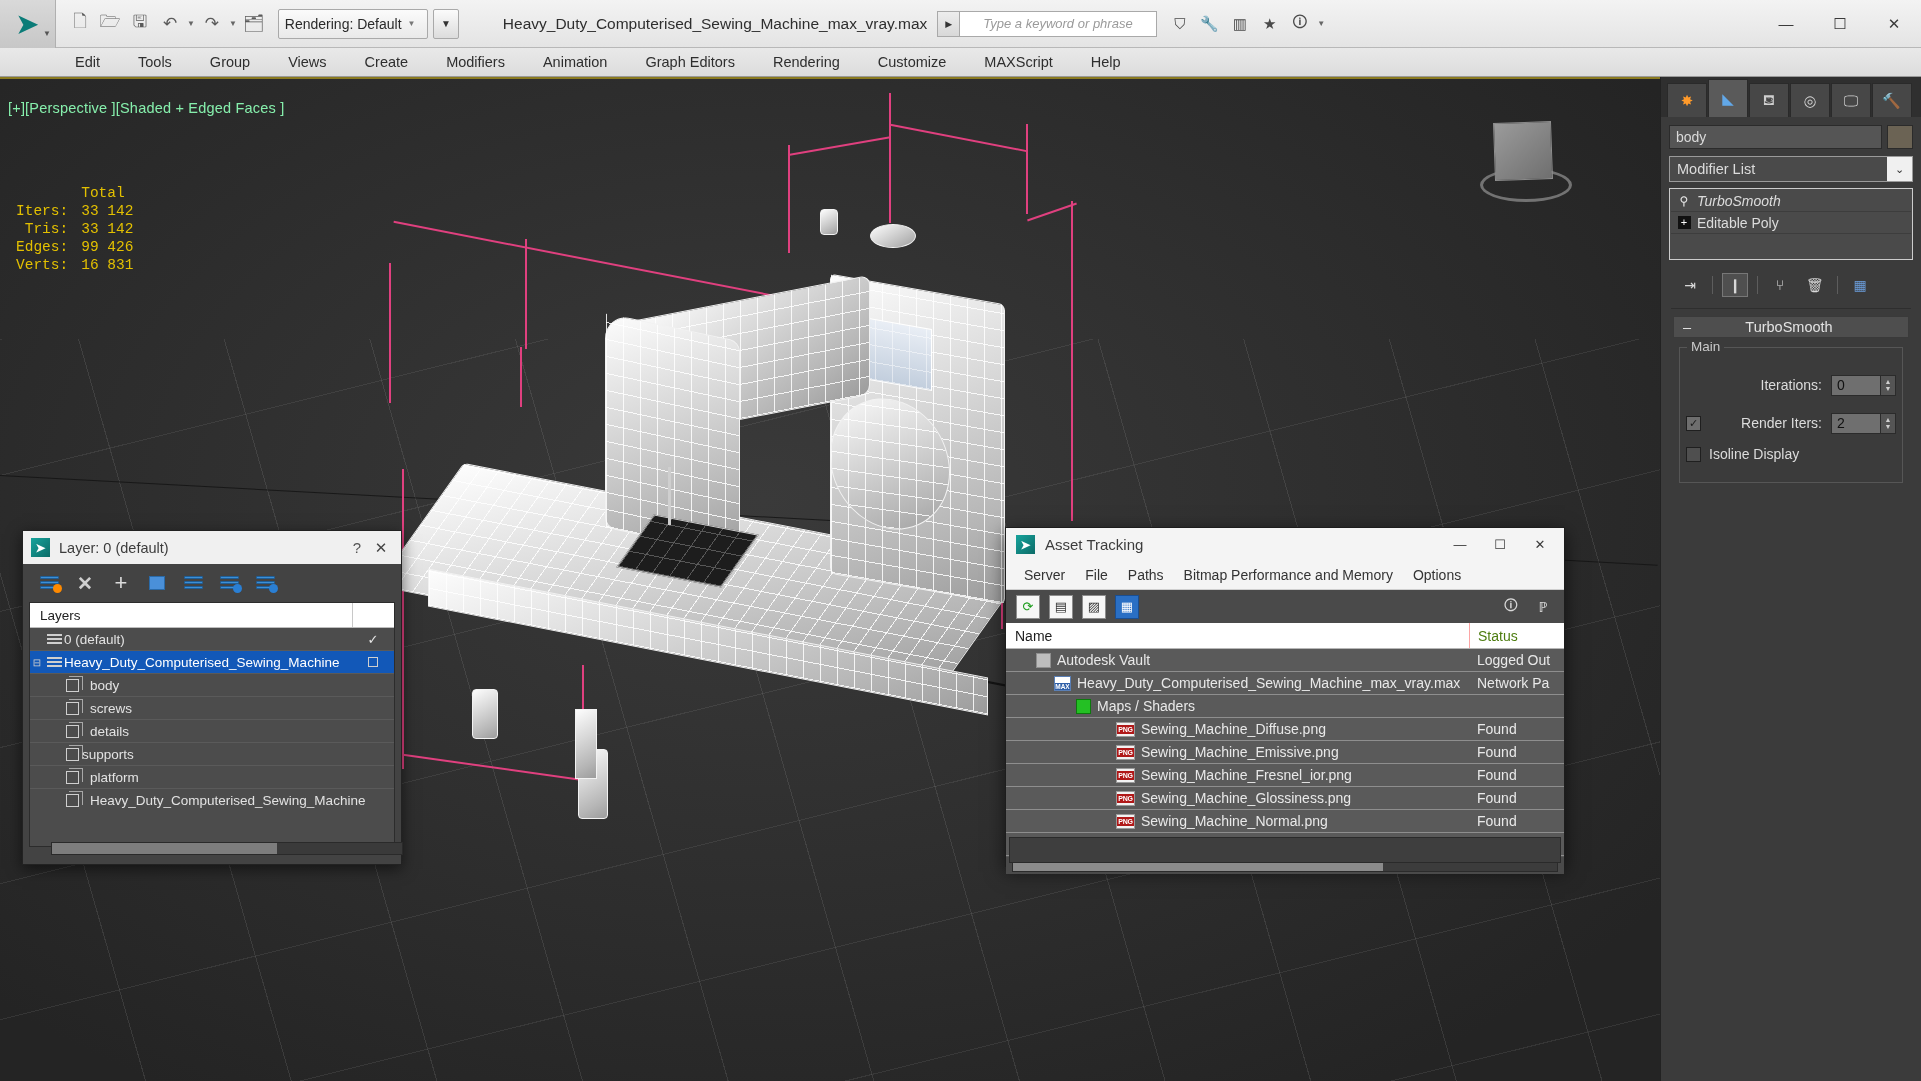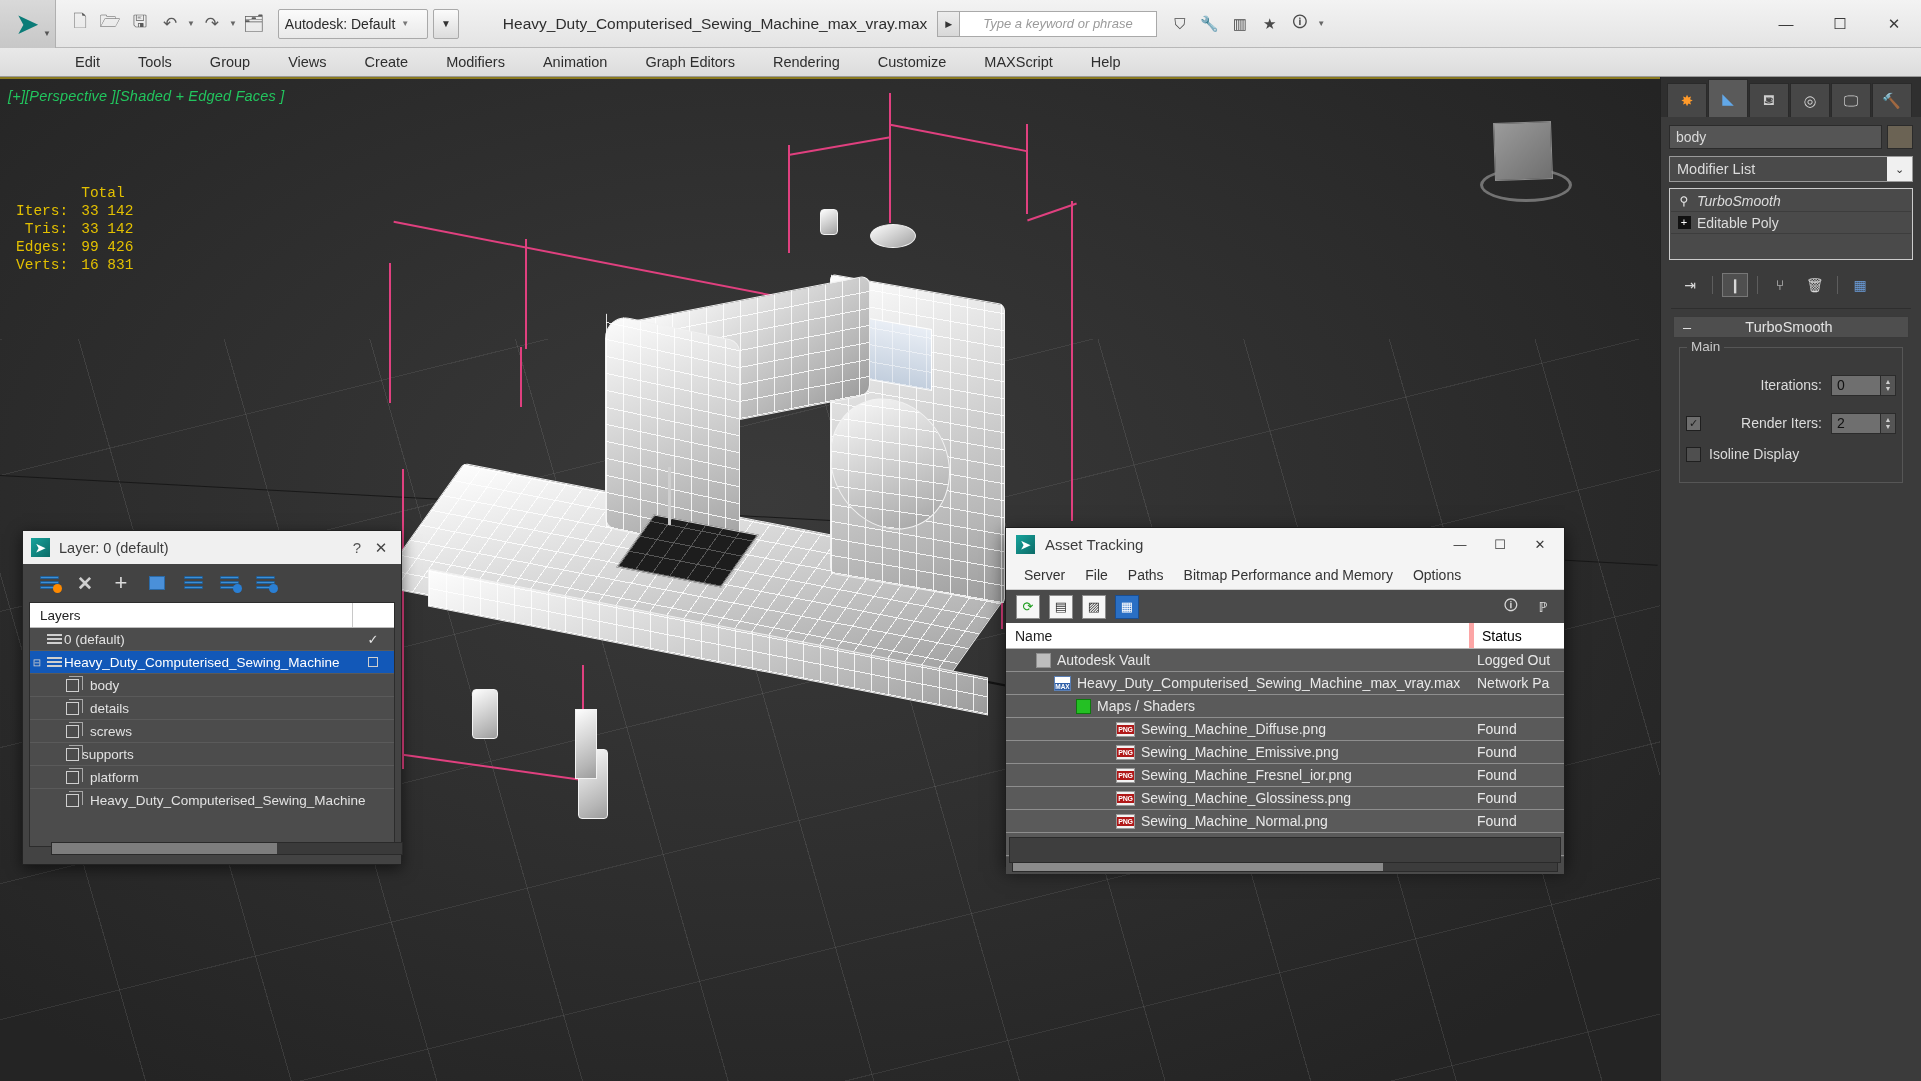--- a/index.html
+++ b/index.html
@@ -81,21 +81,21 @@
     position:absolute;left:0;top:77px;width:1660px;height:1004px;
     background:#2e2e2e;overflow:hidden;
     border-top:2px solid #8a7a20;
   }
   .vp-grad{
     position:absolute;inset:0;
     background:
       radial-gradient(ellipse 1100px 700px at 46% 42%, #3a3a3a 0%, #2d2d2d 60%, #242424 100%);
   }
   .vp-label{
-    position:absolute;left:8px;top:9px;color:#22c55e;font-size:14.5px;letter-spacing:.2px;font-style:italic;
+    position:absolute;left:8px;top:21px;color:#86efac;font-size:14.5px;letter-spacing:.2px;
   }
   .stats{ position:absolute;left:16px;top:105px;font-size:14.5px;color:#e8c400;font-family:Liberation Mono, monospace; }
   .stats table{ border-collapse:collapse; }
   .stats td{ padding:1px 0; color:#e3c000; }
   .stats td.lbl{ text-align:right;padding-right:13px; }
   .stats td.hdr{ color:#e3c000; }
 
   
   .grid{
     position:absolute;left:0;top:260px;width:1660px;height:744px;
@@ -193,21 +193,21 @@
   .as-menu{ height:29px;background:#f4f4f4;display:flex;align-items:center;padding-left:8px;border-bottom:1px solid #cfcfcf; }
   .as-menu span{ padding:0 10px;color:#333;font-size:14px; }
   .as-tb{ height:33px;background:#4a4a4a;display:flex;align-items:center;padding:0 10px;gap:9px; }
   .atb{ width:24px;height:24px;display:flex;align-items:center;justify-content:center;font-size:13px;background:#ededed;color:#333;border:1px solid #8d8d8d; }
   .atb.active{ background:#2a6fc4;border-color:#1a4e91;color:#fff; }
   .atb.flat{ background:#f6f6f6; }
   .as-tb .right{ margin-left:auto;display:flex;gap:10px; }
   .as-tb .right i{ width:22px;height:22px;display:flex;align-items:center;justify-content:center;color:#d8d8d8;font-size:14px;font-style:normal; }
   .as-head{ height:26px;background:#fff;display:flex;align-items:center;border-bottom:1px solid #b6b6b6; }
   .as-head .c1{ flex:1;padding-left:9px;color:#1c1c1c;font-size:14px; }
-  .as-head .c2{ width:95px;padding-left:8px;color:#000000;font-size:14px;border-left:5px solid #fca5a5;height:100%;display:flex;align-items:center; }
+  .as-head .c2{ width:95px;padding-left:8px;color:#4d7c0f;font-size:14px;border-left:1px solid #fca5a5;height:100%;display:flex;align-items:center; }
   .as-rows{ height:208px;overflow:hidden;background:#5a5a5a; }
   .arow{ height:23px;display:flex;align-items:center;border-bottom:1px solid #8e8e8e;color:#e9e9e9;font-size:14px; }
   .arow .nm{ flex:1;display:flex;align-items:center;overflow:hidden;white-space:nowrap; }
   .arow .st{ width:95px;padding-left:8px;white-space:nowrap;overflow:hidden; }
   .ind1{ padding-left:30px; } .ind2{ padding-left:48px; } .ind3{ padding-left:70px; } .ind4{ padding-left:110px; }
   .vaultico{ width:15px;height:15px;background:#bdbdbd;border:1px solid #8f8f8f;margin-right:6px;flex:none; }
   .maxico{ width:17px;height:15px;background:#fff;border:1px solid #5a7fb5;margin-right:6px;flex:none;
     display:flex;align-items:flex-end;justify-content:center;font-size:6.5px;color:#fff;font-weight:bold; }
   .maxico b{ display:block;width:100%;background:#2f5fa8;text-align:center;line-height:7px; }
   .mapico{ width:15px;height:15px;background:#24c024;border:1px solid #0c7a0c;margin-right:6px;flex:none; }
@@ -277,21 +277,21 @@
     <div class="qat">
       <div class="qbtn">🗋</div>
       <div class="qbtn">🗁</div>
       <div class="qbtn">🖫</div>
       <div class="qbtn">↶</div>
       <div class="qsep">▼</div>
       <div class="qbtn">↷</div>
       <div class="qsep">▼</div>
       <div class="qbtn">🗂</div>
       <div class="wsbox">
-        <span>Autodesk: Default</span>
+        <span>Rendering: Default</span>
         <span class="tri">▼</span>
       </div>
       <div class="wsdrop">▼</div>
     </div>
     <div class="doctitle">Heavy_Duty_Computerised_Sewing_Machine_max_vray.max</div>
     <div class="searchwrap">
       <div class="searchtri">▶</div>
       <div class="searchinput">Type a keyword or phrase</div>
     </div>
     <div class="tr-icons">
@@ -512,28 +512,28 @@
         <span class="licon" style="margin-left:18px">
             <span class="cubeico"></span>
           </span>
         <span style="padding-left:8px">body</span>
       </div>
       <div class="lrow">
         <span class="exp"></span>
         <span class="licon" style="margin-left:18px">
             <span class="cubeico"></span>
           </span>
-        <span style="padding-left:8px">details</span>
+        <span style="padding-left:8px">screws</span>
       </div>
       <div class="lrow">
         <span class="exp"></span>
         <span class="licon" style="margin-left:18px">
             <span class="cubeico"></span>
           </span>
-        <span style="padding-left:8px">screws</span>
+        <span style="padding-left:8px">details</span>
       </div>
       <div class="lrow">
         <span class="exp"></span>
         <span class="licon" style="margin-left:18px">
             <span class="cubeico"></span>
           </span>
         <span style="padding-left:0">supports</span>
       </div>
       <div class="lrow">
         <span class="exp"></span>

